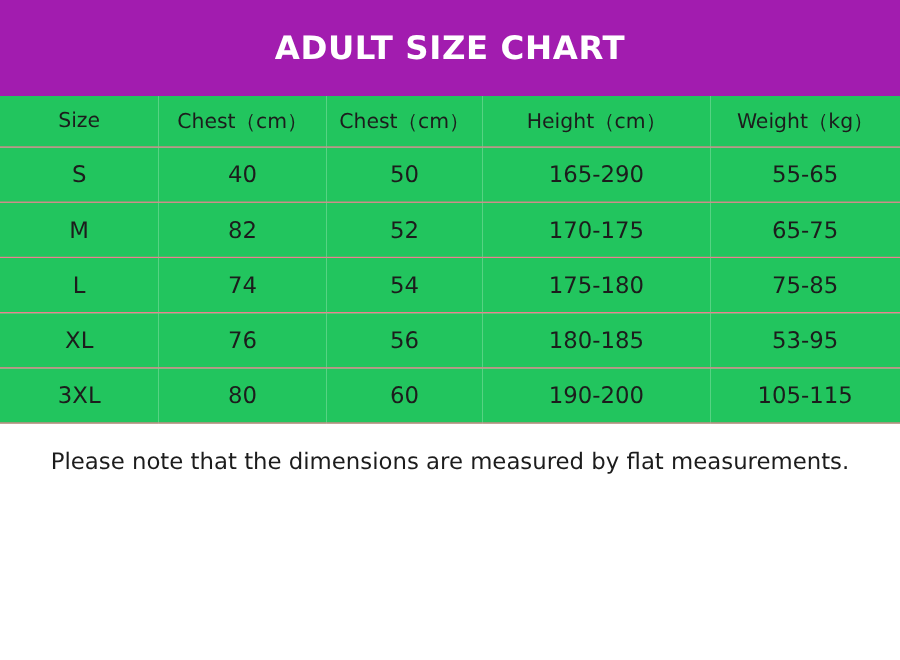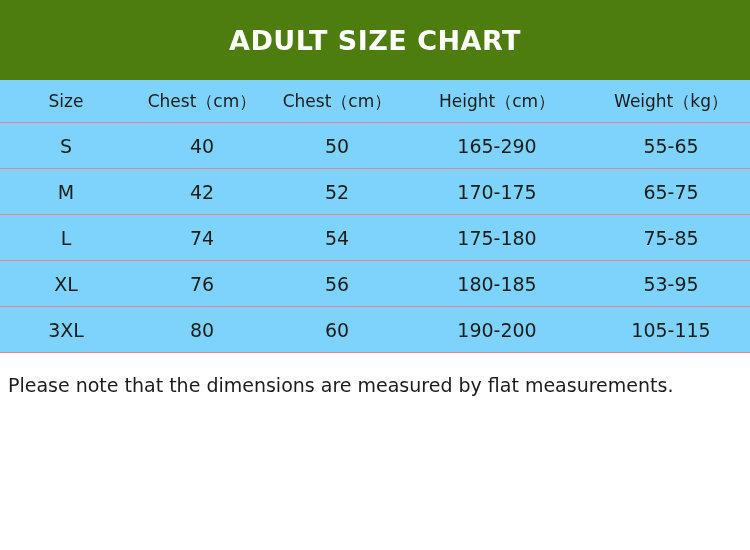--- a/index.html
+++ b/index.html
@@ -14,21 +14,21 @@
     color: #1a1a1a;
     overflow: hidden;
   }
   .sheet {
     width: 750px;
     height: 550px;
     position: relative;
     box-sizing: border-box;
   }
   .title-bar {
-    background: #4d7c0f;
+    background: #a21caf;
     height: 80px;
     display: flex;
     align-items: center;
     justify-content: center;
   }
   .title-bar .title-text {
     color: #ffffff;
     font-size: 27px;
     font-weight: bold;
     letter-spacing: 0.5px;
@@ -41,40 +41,41 @@
   }
   table.size-table td,
   table.size-table th {
     border-top: 1px solid #ef7f90;
     border-bottom: 1px solid #ef7f90;
     border-left: none;
     border-right: none;
     text-align: center;
     font-weight: normal;
     color: #1c1c1c;
-    background: #7dd3fc;
+    background: #22c55e;
   }
   table.size-table thead th {
     height: 40px;
     font-size: 17px;
     border-top: none;
   }
   table.size-table tbody td {
     height: 43px;
     font-size: 19px;
   }
   col.c-size { width: 132px; }
   col.c-length { width: 140px; }
   col.c-chest { width: 130px; }
   col.c-height { width: 190px; }
   col.c-weight { width: 158px; }
 
   .notes {
     padding: 18px 8px 0 8px;
     box-sizing: border-box;
+    text-align: center;
   }
   .notes p {
     margin: 0 0 8px 0;
     font-size: 19px;
     line-height: 1.5;
     color: #1c1c1c;
     font-family: "DejaVu Sans", sans-serif;
   }
 </style>
 </head>
@@ -106,21 +107,21 @@
     <tbody>
       <tr>
         <td>S</td>
         <td>40</td>
         <td>50</td>
         <td>165-290</td>
         <td>55-65</td>
       </tr>
       <tr>
         <td>M</td>
-        <td>42</td>
+        <td>82</td>
         <td>52</td>
         <td>170-175</td>
         <td>65-75</td>
       </tr>
       <tr>
         <td>L</td>
         <td>74</td>
         <td>54</td>
         <td>175-180</td>
         <td>75-85</td>

